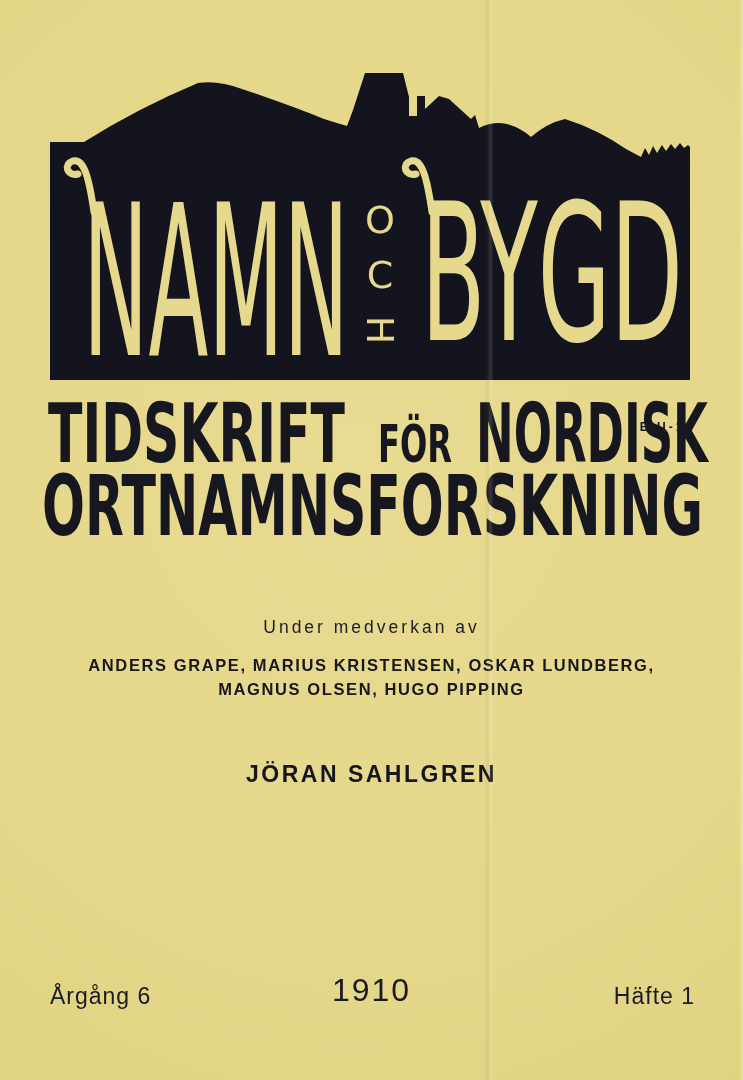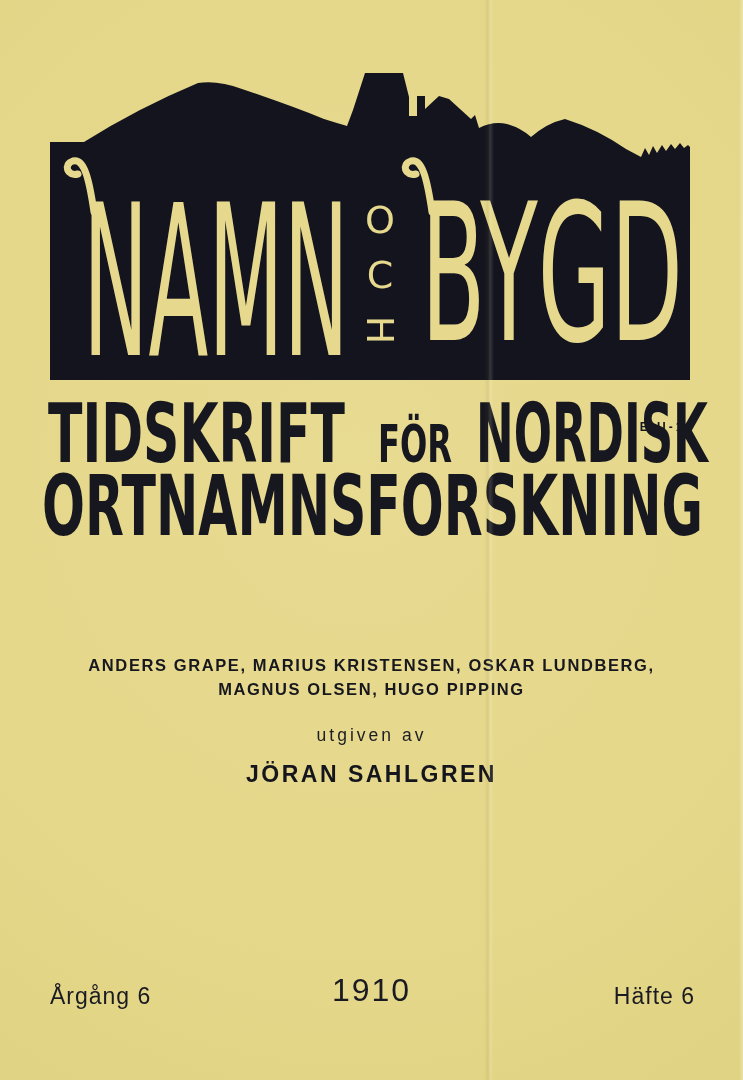--- a/index.html
+++ b/index.html
@@ -91,25 +91,25 @@
 
   <div class="signature">E U-13</div>
 
   <svg class="subtitle-svg" width="672" height="150" viewBox="0 0 672 150">
     <text class="subtitle-text" x="10" y="70" font-size="82" textLength="297" lengthAdjust="spacingAndGlyphs">TIDSKRIFT</text>
     <text class="subtitle-text" x="340" y="70" font-size="52" textLength="74" lengthAdjust="spacingAndGlyphs">FÖR</text>
     <text class="subtitle-text" x="438" y="70" font-size="82" textLength="232" lengthAdjust="spacingAndGlyphs">NORDISK</text>
     <text class="subtitle-text" x="4" y="143" font-size="84" textLength="661" lengthAdjust="spacingAndGlyphs">ORTNAMNSFORSKNING</text>
   </svg>
 
+  <div class="center-line intro-line" style="top:617px">Under medverkan av</div>
   <div class="center-line names-line" style="top:656px">ANDERS GRAPE, MARIUS KRISTENSEN, OSKAR LUNDBERG,</div>
   <div class="center-line names-line" style="top:680px">MAGNUS OLSEN, HUGO PIPPING</div>
 
-  <div class="center-line intro-line" style="top:725px">utgiven av</div>
   <div class="center-line editor-name" style="top:761px">JÖRAN SAHLGREN</div>
 
   <div class="footer-item footer-volume">Årgång 6</div>
   <div class="footer-item footer-year">1910</div>
-  <div class="footer-item footer-issue">Häfte 6</div>
+  <div class="footer-item footer-issue">Häfte 1</div>
 
   <div class="crease"></div>
   <div class="edge-light"></div>
 </div>
 
 </body></html>

